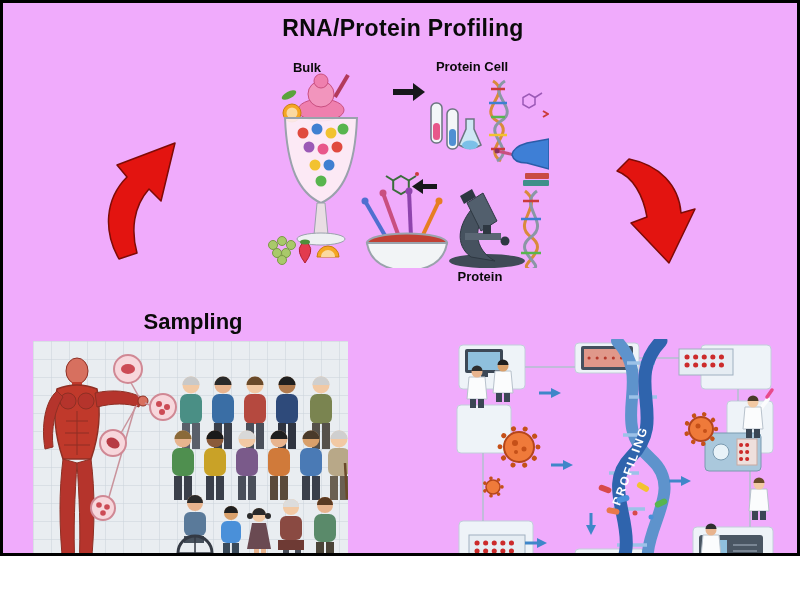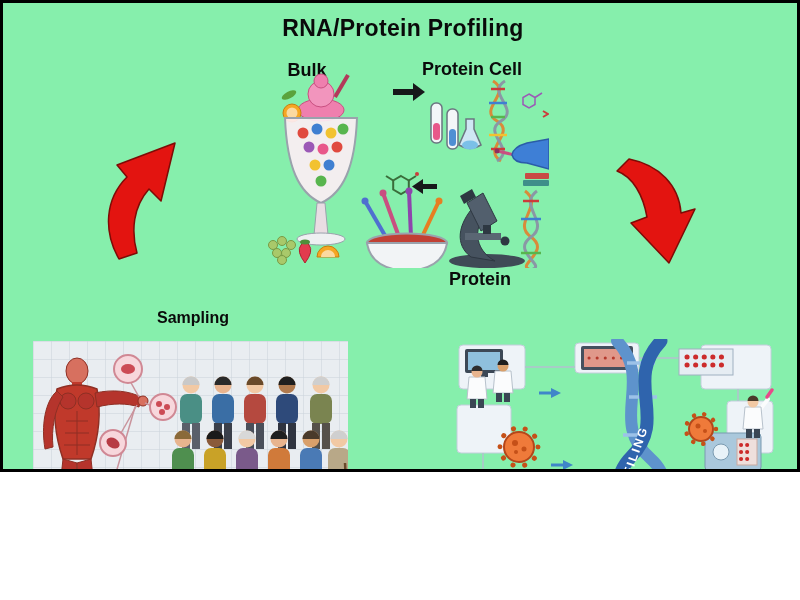--- a/index.html
+++ b/index.html
@@ -1,22 +1,22 @@
 <!DOCTYPE html>
 <html><head>
 <meta charset="utf-8">
 <style>
   *{box-sizing:border-box}
   body{margin:0;background:#ffffff;font-family:"Liberation Sans",sans-serif}
-  .frame{position:relative;width:800px;height:472px;background:#86efac;border:3px solid #000;overflow:hidden}
+  .frame{position:relative;width:800px;height:556px;background:#f0abfc;border:3px solid #000;overflow:hidden}
   .abs{position:absolute}
   .lbl{position:absolute;transform:translateX(-50%);font-weight:700;color:#0a0a0a;white-space:nowrap}
   .title{font-size:23px;letter-spacing:.3px}
-  .sub{font-size:18px}
-  .section{font-size:16px}
+  .sub{font-size:13px}
+  .section{font-size:22px}
   svg text{font-family:"Liberation Sans",sans-serif}
 </style>
 </head>
 <body>
 
 <div class="frame">
 
   <div class="lbl title" style="left:400px;top:12px">RNA/Protein Profiling</div>
   <div class="lbl sub" style="left:304px;top:57px">Bulk</div>
   <div class="lbl sub" style="left:469px;top:56px">Protein Cell</div>

